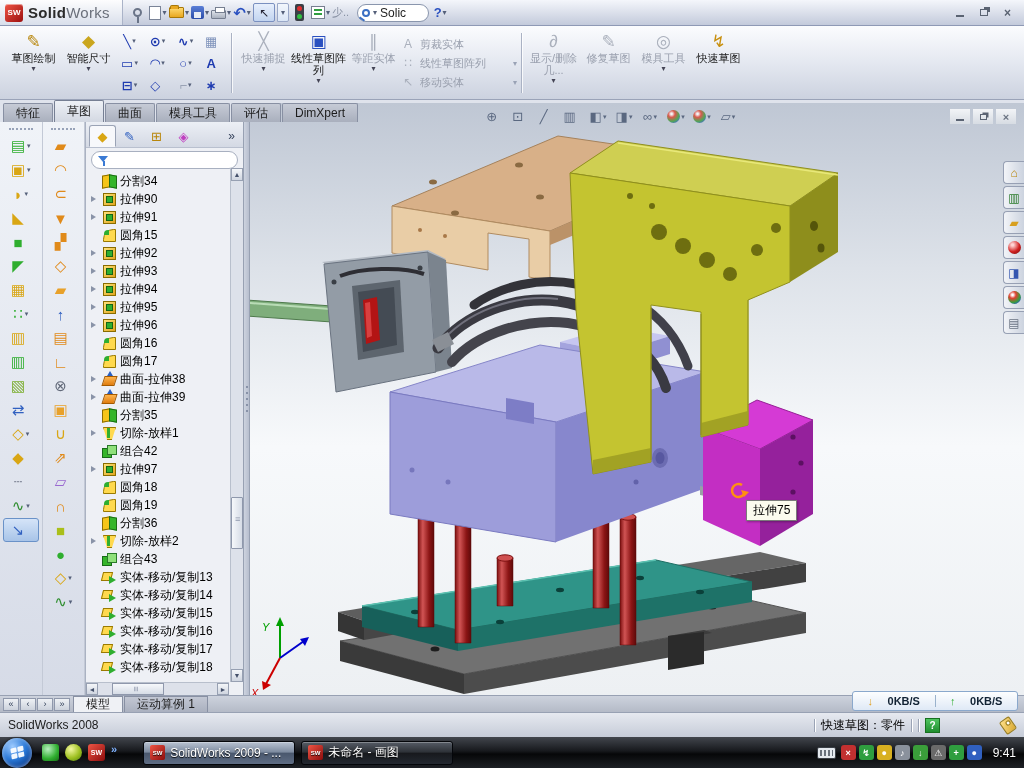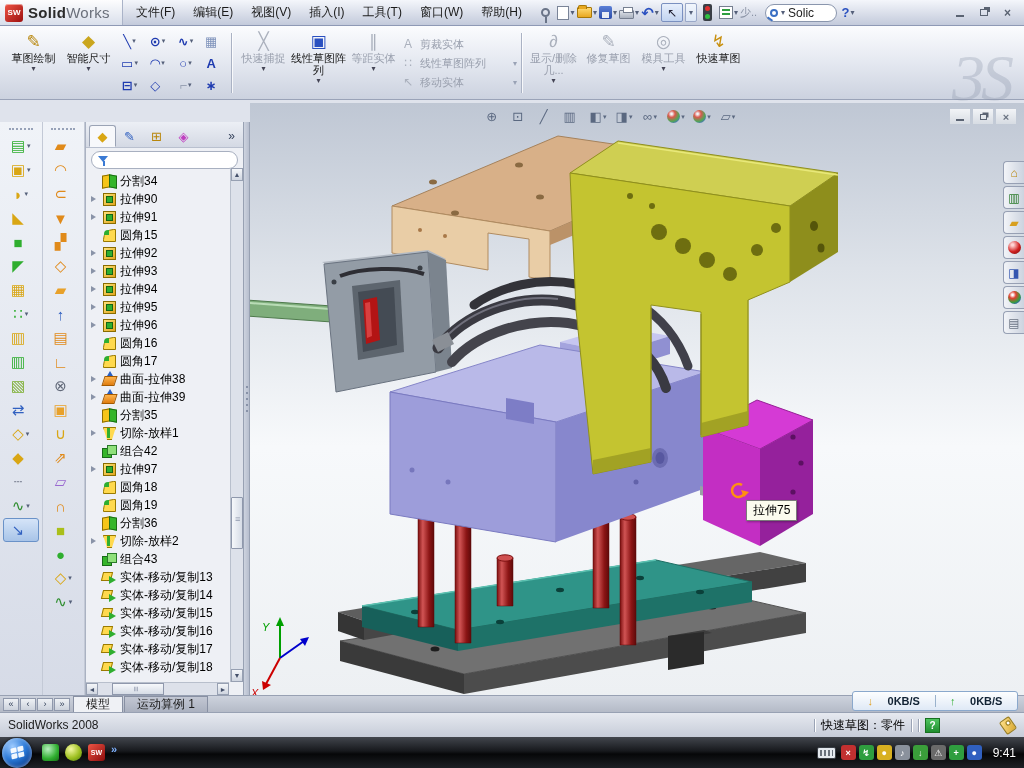--- a/index.html
+++ b/index.html
@@ -427,30 +427,20 @@
           <span style="color: rgb(106, 115, 130);">▤</span>
         </div>
       </div>
   </div>
 
   <div id="titlebar">
     <div class="logo">
       <span class="logo-cube">SW</span>
       <span class="logo-text"><b>Solid</b><i>Works</i></span>
     </div>
-    <div class="menu">
-
-    <span class="menu-item">文件(F)</span>
-        <span class="menu-item">编辑(E)</span>
-        <span class="menu-item">视图(V)</span>
-        <span class="menu-item">插入(I)</span>
-        <span class="menu-item">工具(T)</span>
-        <span class="menu-item">窗口(W)</span>
-        <span class="menu-item">帮助(H)</span>
-      </div>
     <div class="tb-icons">
       <span class="tbi">
           <span class="pin"></span>
         </span>
       <span class="tbi">
           <span class="pagei"></span>
           <span class="tarr">▾</span>
         </span>
       <span class="tbi">
           <span class="fold"></span>
@@ -644,23 +634,43 @@
           <span class="rbl">模具工具</span>
           <span class="rarr">▾</span>
         </div>
 
         <div class="rbtn en">
           <span class="rbig-ico" style="color: rgb(200, 144, 16);">↯</span>
           <span class="rbl">快速草图</span>
           <span class="rarr" style="visibility: hidden;">▾</span>
         </div>
       </div>
-    <div id="watermark">3S</div>
   </div>
 
+  <div id="tabbar">
+
+  <div class="tab">
+        <span>特征</span>
+      </div>
+      <div class="tab on">
+        <span>草图</span>
+      </div>
+      <div class="tab">
+        <span>曲面</span>
+      </div>
+      <div class="tab">
+        <span>模具工具</span>
+      </div>
+      <div class="tab">
+        <span>评估</span>
+      </div>
+      <div class="tab">
+        <span>DimXpert</span>
+      </div>
+    </div>
 
   <div id="lefttools">
     <div class="ltcol">
 
         <div class="ltbtn">
           <span style="color: rgb(47, 174, 47);">▤</span>
           <span class="larr">▾</span>
         </div>
 
         <div class="ltbtn">
@@ -1104,20 +1114,32 @@
           <i></i>
           <i></i>
         </span>
     </div>
     <div class="ql">
       <span class="qlb ql-msgr"></span>
       <span class="qlb ql-ball"></span>
       <span class="qlb ql-sw">SW</span>
       <span class="qlchev">»</span>
     </div>
+    <div class="tasks">
+
+        <div class="taskb on">
+          <span class="tico-sw sw">SW</span>
+          <span class="tlabel2">SolidWorks 2009 - ...</span>
+        </div>
+
+        <div class="taskb off">
+          <span class="tico-sw paint">SW</span>
+          <span class="tlabel2">未命名 - 画图</span>
+        </div>
+      </div>
     <div class="tray">
       <span class="kbd"></span>
       <span class="traychips">
 
       <span class="chip" style="background: rgb(194, 48, 48);">×</span>
           <span class="chip" style="background: rgb(47, 158, 63);">↯</span>
           <span class="chip" style="background: rgb(216, 176, 32);">●</span>
           <span class="chip" style="background: rgb(138, 145, 156);">♪</span>
           <span class="chip" style="background: rgb(58, 158, 58);">↓</span>
           <span class="chip" style="background: rgb(106, 106, 106);">⚠</span>

